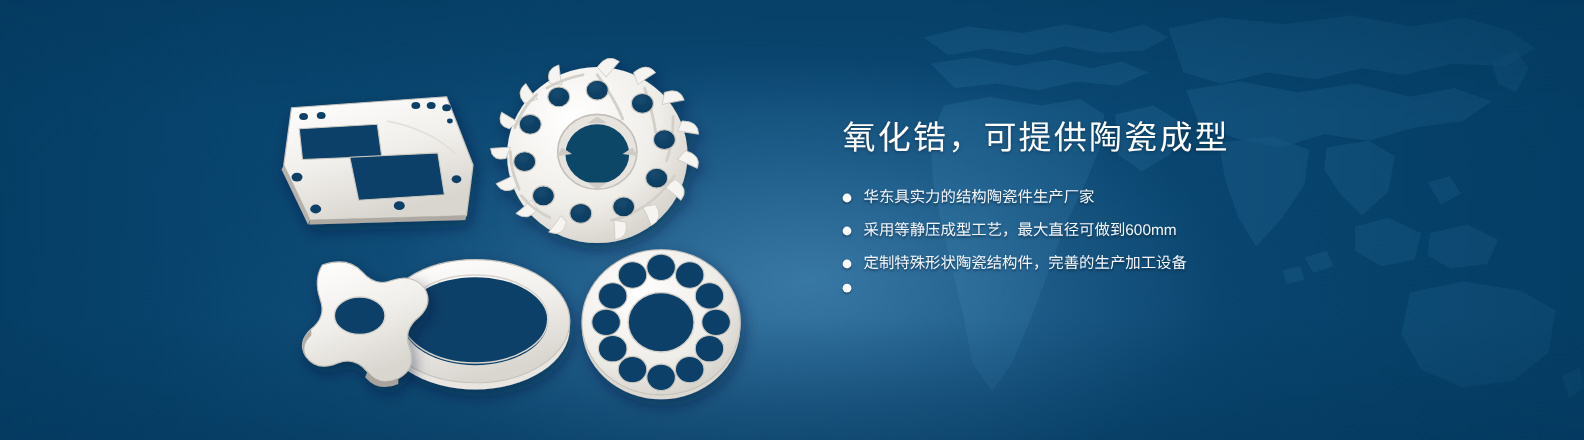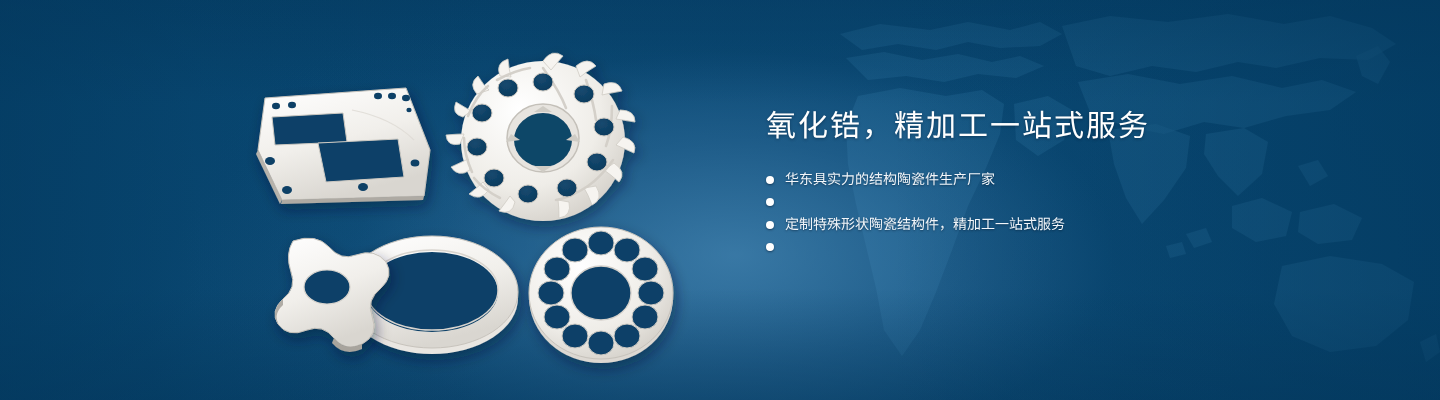--- a/index.html
+++ b/index.html
@@ -323,33 +323,34 @@
           <ellipse cx="557" cy="317" rx="13" ry="12"></ellipse>
           <ellipse cx="551" cy="293" rx="13" ry="12"></ellipse>
           <ellipse cx="557" cy="269" rx="13" ry="12"></ellipse>
           <ellipse cx="575" cy="250" rx="13" ry="12"></ellipse>
         </g>
       </g>
     </svg>
   </div>
 
   <div class="copy">
-    <h1 class="headline">氧化锆，精加工一站式服务</h1>
+    <h1 class="headline">氧化锆，可提供陶瓷成型</h1>
 
     <ul class="bullets">
       <li>
         <span class="dot"></span>
         <span>华东具实力的结构陶瓷件生产厂家</span>
       </li>
       <li>
         <span class="dot"></span>
+        <span>采用等静压成型工艺，最大直径可做到600mm</span>
       </li>
       <li>
         <span class="dot"></span>
-        <span>定制特殊形状陶瓷结构件，精加工一站式服务</span>
+        <span>定制特殊形状陶瓷结构件，完善的生产加工设备</span>
       </li>
       <li>
         <span class="dot"></span>
       </li>
     </ul>
   </div>
 
 </div>
 
 </body></html>

